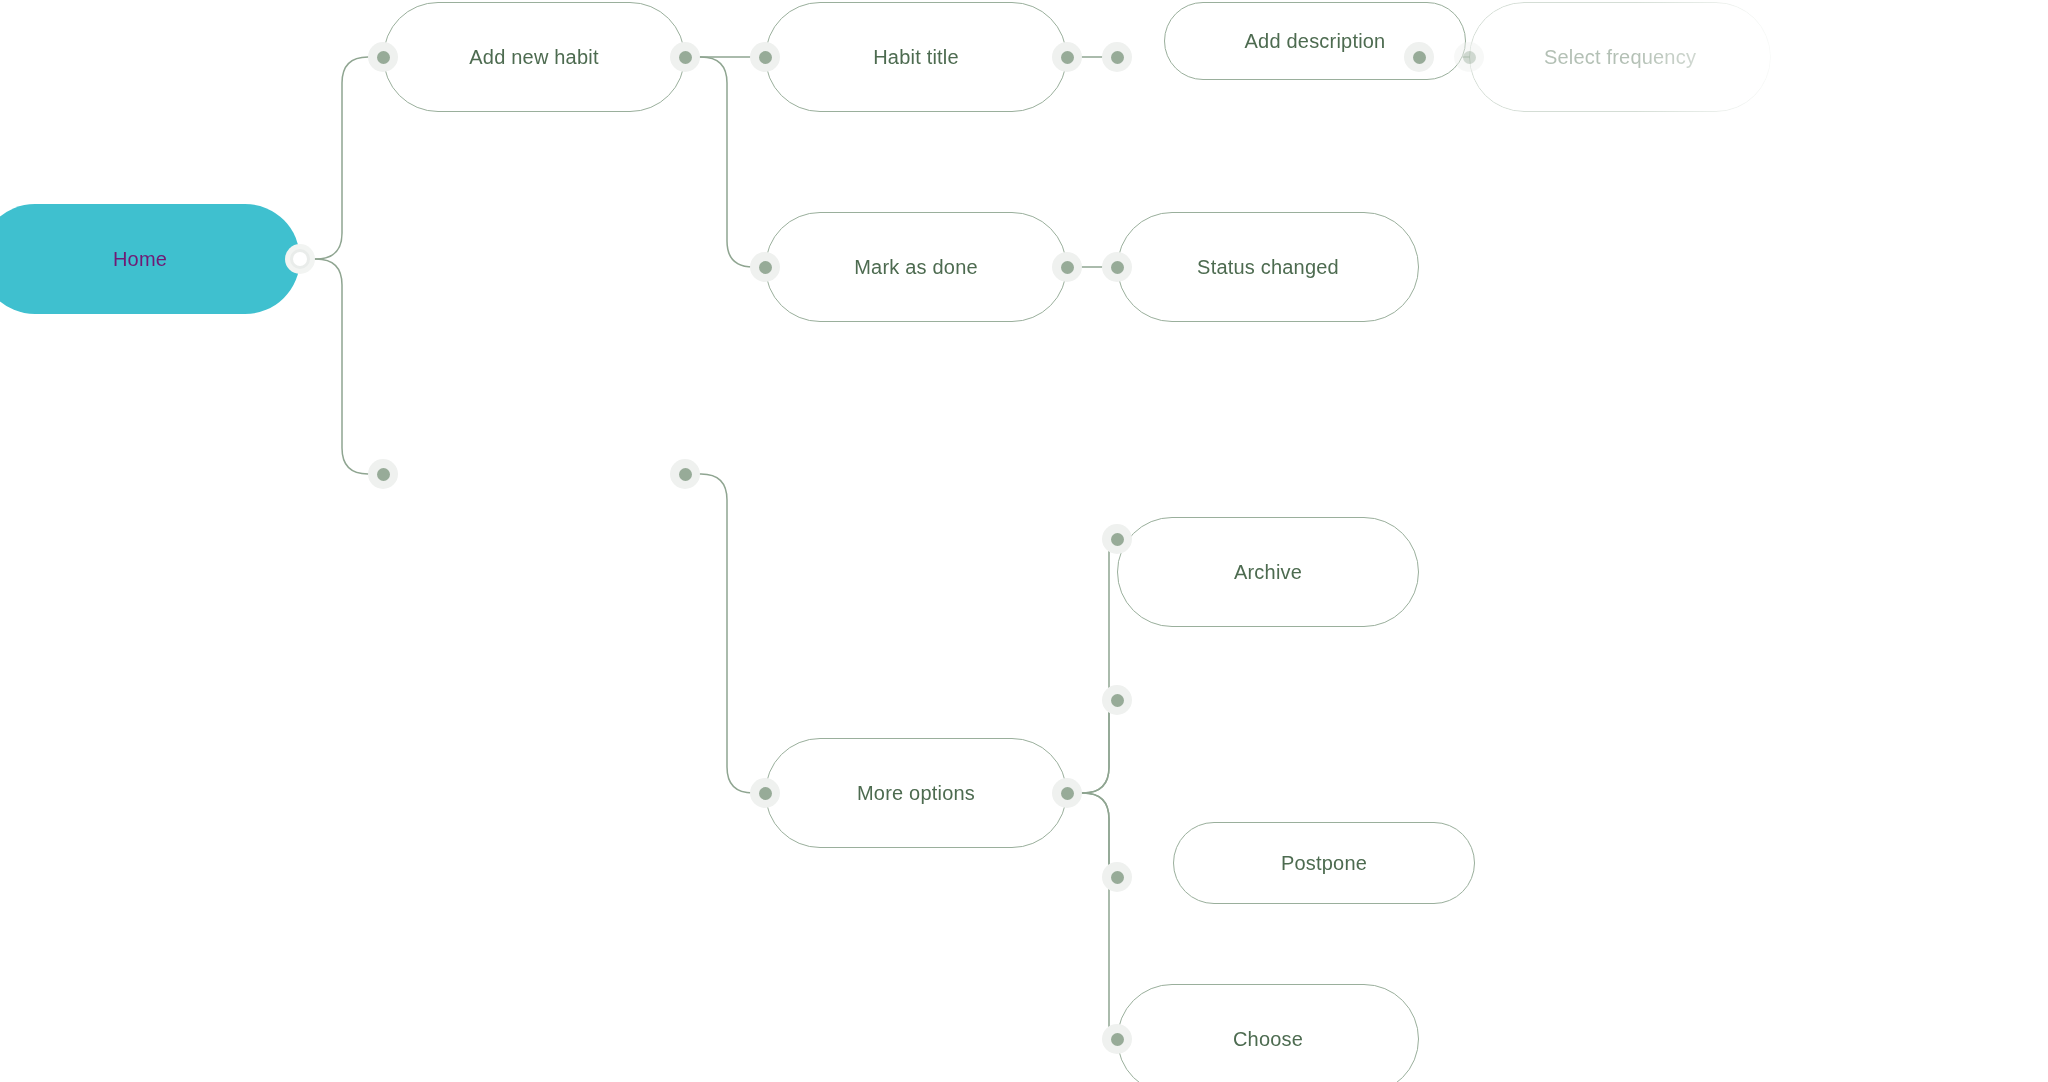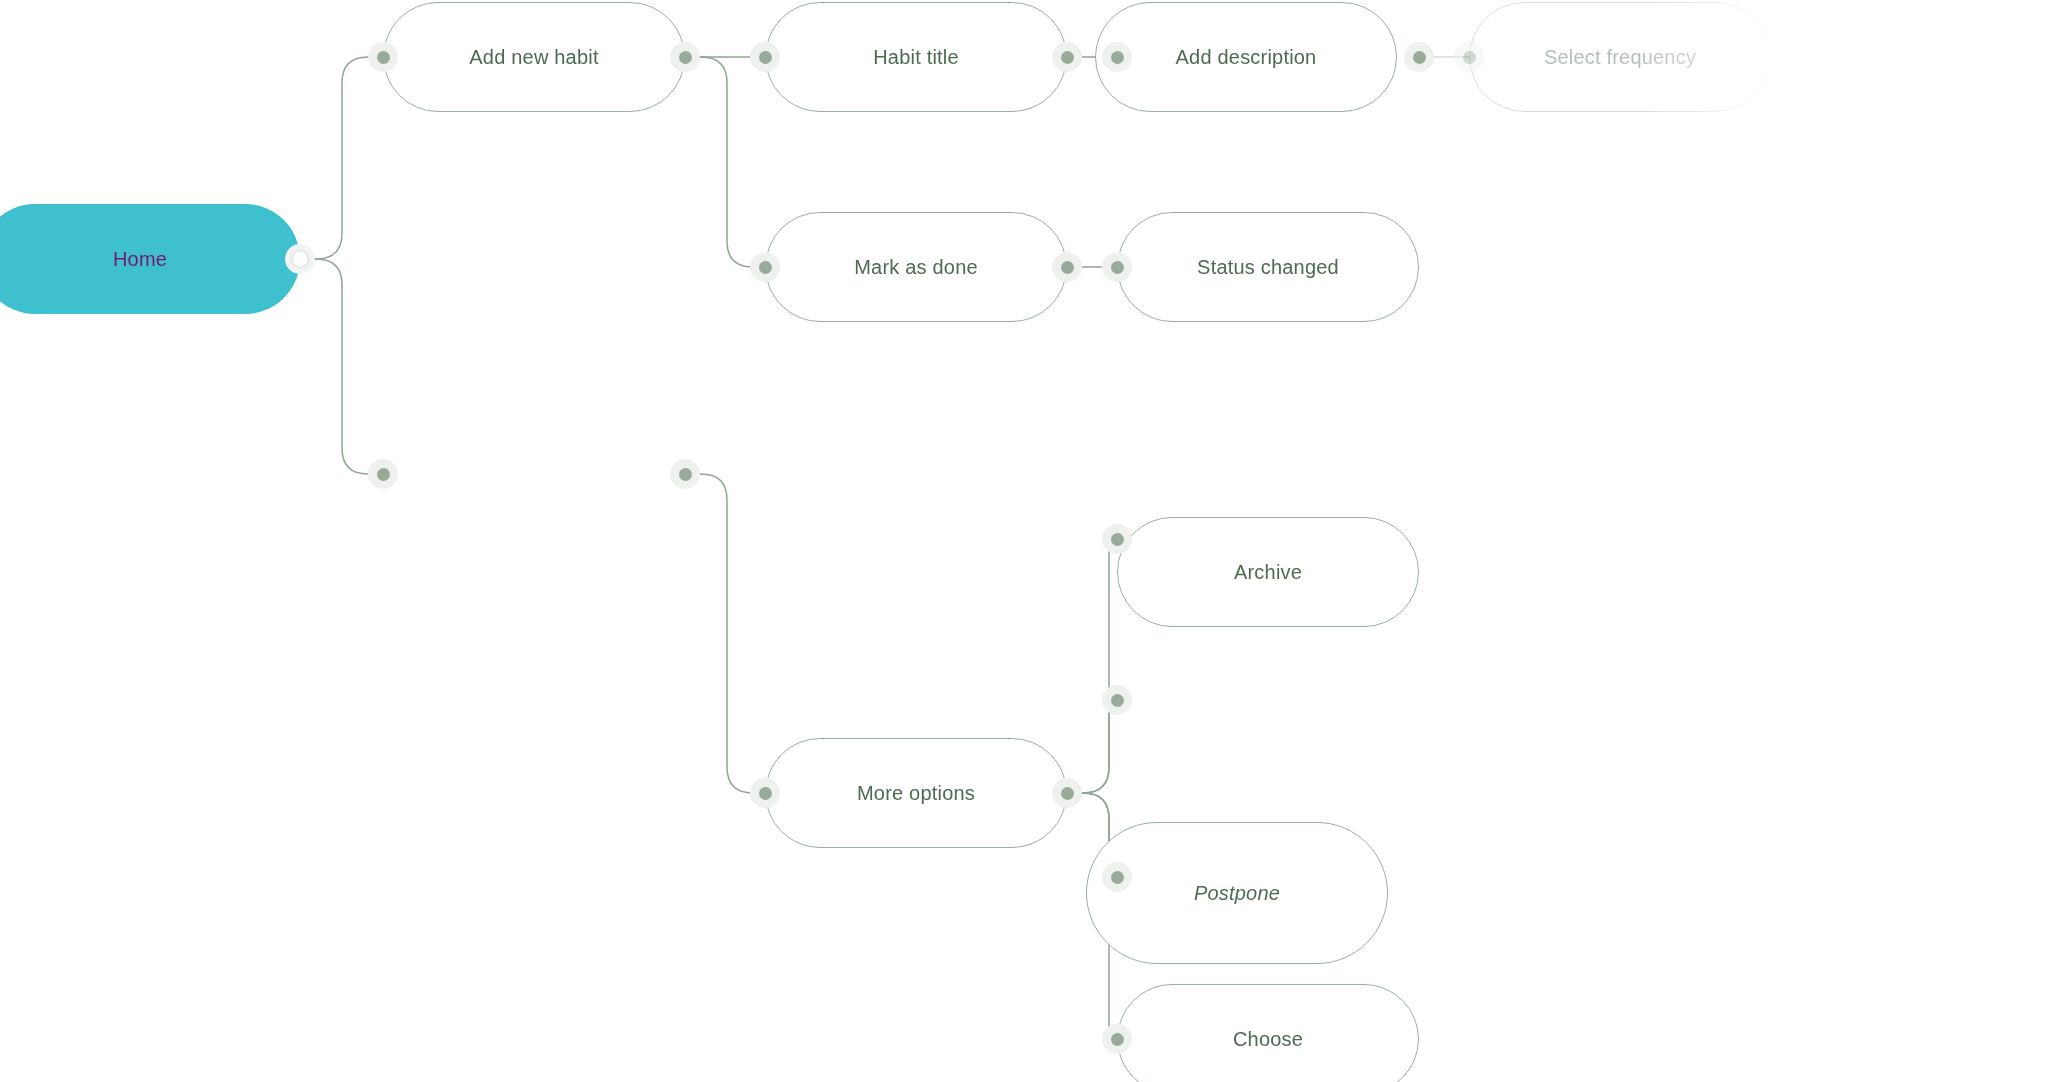--- a/index.html
+++ b/index.html
@@ -95,39 +95,39 @@
     </svg>
 <div class="node root" style="left: -20px; top: 204px; width: 320px; height: 110px;">
       <span class="node-label">Home</span>
     </div>
     <div class="node" style="left: 383px; top: 2px; width: 302px; height: 110px;">
       <span class="node-label">Add new habit</span>
     </div>
     <div class="node" style="left: 765px; top: 2px; width: 302px; height: 110px;">
       <span class="node-label">Habit title</span>
     </div>
-    <div class="node" style="left: 1095px; top: 2px; width: 302px; height: 110px;">
+    <div class="node" style="left: 1164px; top: 2px; width: 302px; height: 78px;">
       <span class="node-label">Add description</span>
     </div>
     <div class="node faded" style="left: 1469px; top: 2px; width: 302px; height: 110px; mask-image: linear-gradient(to right, rgb(0, 0, 0) 0%, rgb(0, 0, 0) 55%, rgba(0, 0, 0, 0.15) 100%); align-items: center;">
       <span class="node-label">Select frequency</span>
     </div>
     <div class="node" style="left: 765px; top: 212px; width: 302px; height: 110px;">
       <span class="node-label">Mark as done</span>
     </div>
     <div class="node" style="left: 1117px; top: 212px; width: 302px; height: 110px;">
       <span class="node-label">Status changed</span>
     </div>
     <div class="node" style="left: 765px; top: 738px; width: 302px; height: 110px;">
       <span class="node-label">More options</span>
     </div>
     <div class="node" style="left: 1117px; top: 484px; width: 302px; height: 110px; margin-top: 33px;">
       <span class="node-label">Archive</span>
     </div>
-    <div class="node" style="left: 1086px; top: 822px; width: 302px; height: 142px; font-style: italic;">
+    <div class="node" style="left: 1173px; top: 822px; width: 302px; height: 82px;">
       <span class="node-label">Postpone</span>
     </div>
     <div class="node" style="left: 1117px; top: 984px; width: 302px; height: 110px;">
       <span class="node-label">Choose</span>
     </div>
     <div class="port root-port" style="left: 285px; top: 244px;"></div>
     <div class="port" style="left: 368px; top: 42px;"></div>
     <div class="port" style="left: 670px; top: 42px;"></div>
     <div class="port" style="left: 750px; top: 42px;"></div>
     <div class="port" style="left: 1052px; top: 42px;"></div>

